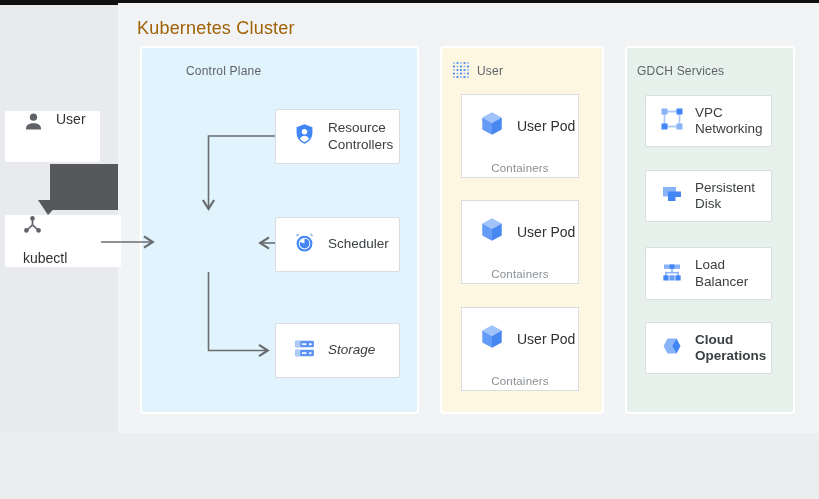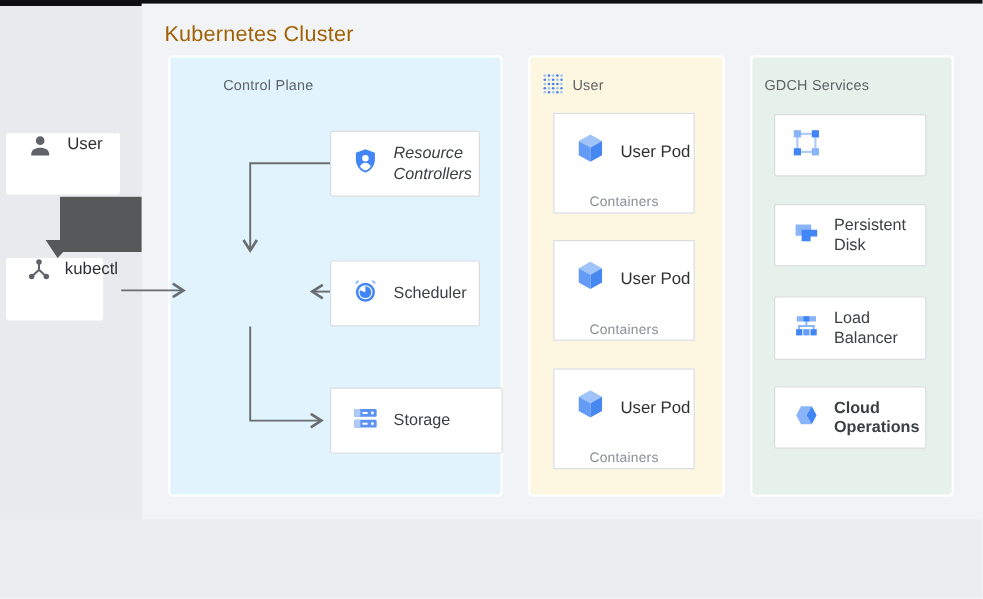--- a/index.html
+++ b/index.html
@@ -87,21 +87,21 @@
   <div class="abs ext-box" style="left:5px;top:111px;width:95px;height:51px;">
     <span>
       <svg width="21" height="21" viewBox="0 0 21 21">
         <circle cx="10.5" cy="6.2" r="3.6" fill="#5f6368"></circle>
         <path d="M3 17.6 c0-3.6 3.3-5.4 7.5-5.4 s7.5 1.8 7.5 5.4 v0.9 H3 z" fill="#5f6368"></path>
       </svg>
     </span>
     <span class="ext-label">User</span>
   </div>
 
-  <div class="abs ext-box" style="left:5px;top:215px;width:81px;height:52px;">
+  <div class="abs ext-box" style="left:5px;top:215px;width:116px;height:52px;flex-direction:column;">
     <span>
       <svg width="19" height="19" viewBox="0 0 19 19">
         <g stroke="#5f6368" stroke-width="1.7" fill="none">
           <line x1="9.5" y1="9.8" x2="9.5" y2="4"></line>
           <line x1="9.5" y1="9.8" x2="4" y2="15"></line>
           <line x1="9.5" y1="9.8" x2="15" y2="15"></line>
         </g>
         <circle cx="9.5" cy="3.4" r="2.3" fill="#5f6368"></circle>
         <circle cx="3.4" cy="15.4" r="2.3" fill="#5f6368"></circle>
         <circle cx="15.6" cy="15.4" r="2.3" fill="#5f6368"></circle>
@@ -111,41 +111,41 @@
   </div>
 
   <div class="abs card" style="left:275px;top:109px;width:125px;height:55px;">
     <span>
       <svg width="25" height="25" viewBox="0 0 24 24">
         <path d="M12 2.2 L4.4 5.1 v5.3 c0 4.8 3.2 9.2 7.6 10.4 c4.4-1.2 7.6-5.6 7.6-10.4 V5.1 Z" fill="#4285f4"></path>
         <circle cx="12" cy="9.4" r="2.6" fill="#ffffff"></circle>
         <path d="M7.7 16.1 c0.9-2 2.4-3 4.3-3 s3.4 1 4.3 3 c-1.1 1.6-2.6 2.7-4.3 3.2 c-1.7-0.5-3.2-1.6-4.3-3.2 Z" fill="#ffffff"></path>
       </svg>
     </span>
-    <span class="card-text" style="width:72px;font-style:italic;">Resource Controllers</span>
+    <span class="card-text" style="width:72px;">Resource Controllers</span>
   </div>
 
 
   <div class="abs card" style="left:275px;top:217px;width:125px;height:55px;">
     <span>
       <svg width="25" height="25" viewBox="0 0 24 24">
         <g stroke="#9ec1f9" stroke-width="1.8" fill="none">
           <line x1="4.2" y1="5.8" x2="6.6" y2="3.9"></line>
           <line x1="19.8" y1="5.8" x2="17.4" y2="3.9"></line>
         </g>
         <circle cx="12" cy="13" r="7.6" fill="#4285f4"></circle>
         <circle cx="12" cy="13" r="5.6" fill="#ffffff"></circle>
         <circle cx="12" cy="13" r="4.7" fill="#4285f4"></circle>
         <path d="M12 13 L12 8.3 A4.7 4.7 0 0 0 7.6 11.4 Z" fill="#ffffff"></path>
       </svg>
     </span>
     <span class="card-text">Scheduler</span>
   </div>
 
-  <div class="abs card" style="left:275px;top:323px;width:144px;height:55px;">
+  <div class="abs card" style="left:275px;top:323px;width:125px;height:55px;font-style:italic;">
     <span>
       <svg width="25" height="25" viewBox="0 0 24 24">
         <rect x="3" y="4.6" width="18" height="6.2" rx="1" fill="#5b92f3"></rect>
         <rect x="3" y="4.6" width="5" height="6.2" rx="1" fill="#aecbfa"></rect>
         <rect x="9.6" y="7" width="4.2" height="1.6" fill="#ffffff"></rect>
         <circle cx="17.6" cy="7.8" r="1.15" fill="#ffffff"></circle>
         <rect x="3" y="13.2" width="18" height="6.2" rx="1" fill="#5b92f3"></rect>
         <rect x="3" y="13.2" width="5" height="6.2" rx="1" fill="#aecbfa"></rect>
         <rect x="9.6" y="15.6" width="4.2" height="1.6" fill="#ffffff"></rect>
         <circle cx="17.6" cy="16.4" r="1.15" fill="#ffffff"></circle>
@@ -202,20 +202,21 @@
   <div class="abs svc-card" style="left:645px;top:95px;width:127px;height:52px;">
     <span>
       <svg width="24" height="24" viewBox="0 0 24 24">
         <path d="M4.5 4.5 H19.5 V19.5 H4.5 Z" stroke="#aecbfa" stroke-width="1.8" fill="none"></path>
         <rect x="1.5" y="1.5" width="6" height="6" fill="#8ab4f8"></rect>
         <rect x="16.5" y="1.5" width="6" height="6" fill="#4285f4"></rect>
         <rect x="1.5" y="16.5" width="6" height="6" fill="#4285f4"></rect>
         <rect x="16.5" y="16.5" width="6" height="6" fill="#8ab4f8"></rect>
       </svg>
     </span>
+    <span class="card-text" style="width:74px;">VPC Networking</span>
   </div>
 
   <div class="abs svc-card" style="left:645px;top:247px;width:127px;height:53px;">
     <span>
       <svg width="24" height="24" viewBox="0 0 24 24">
         <rect x="4" y="4.5" width="16" height="4.4" fill="#8ab4f8"></rect>
         <rect x="9.6" y="4.5" width="4.8" height="4.4" fill="#4285f4"></rect>
         <rect x="11.2" y="8.9" width="1.6" height="3" fill="#8ab4f8"></rect>
         <rect x="5.2" y="11.9" width="13.6" height="1.6" fill="#8ab4f8"></rect>
         <rect x="5.2" y="11.9" width="1.6" height="3.4" fill="#8ab4f8"></rect>

